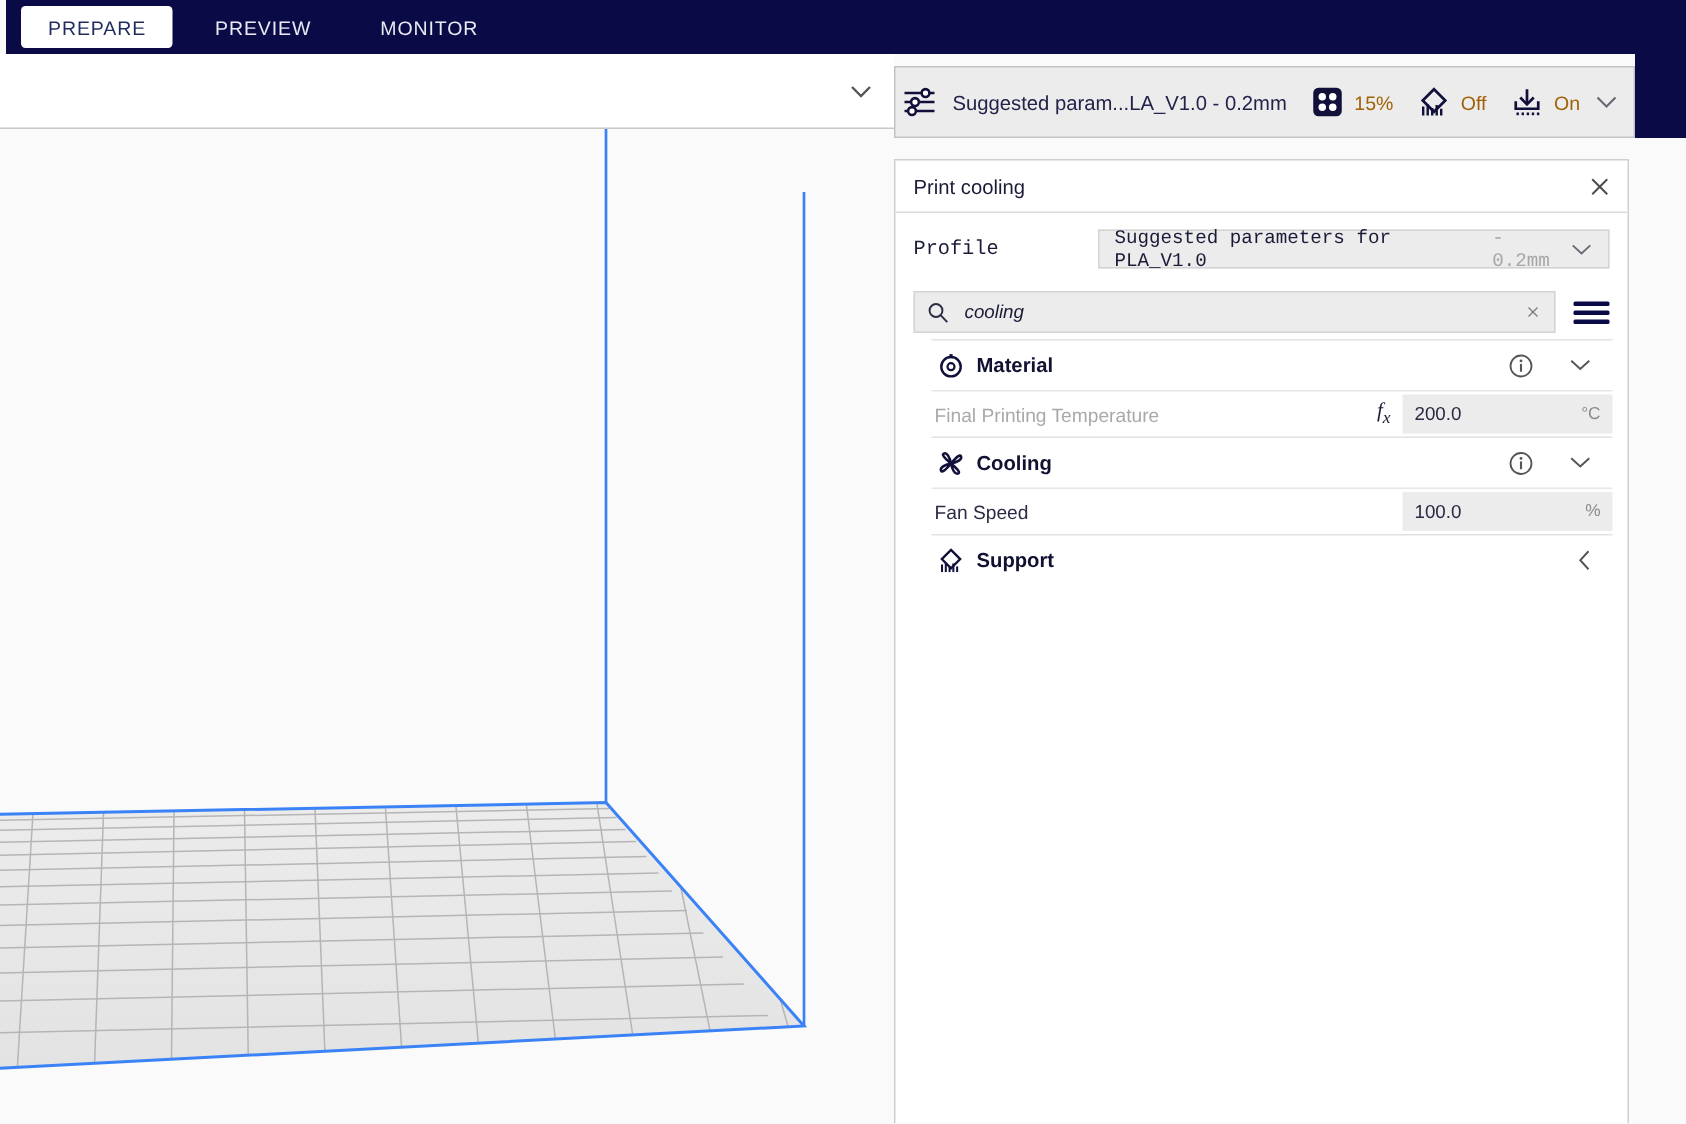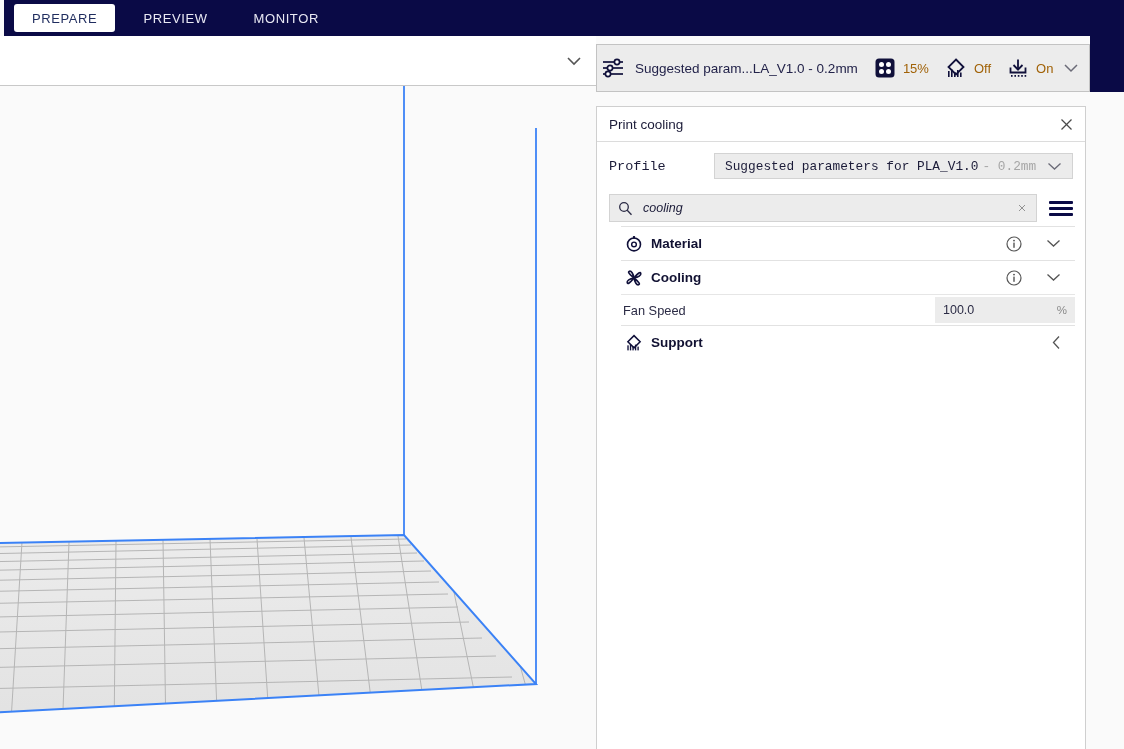--- a/index.html
+++ b/index.html
@@ -84,21 +84,21 @@
     display: flex; align-items: center; padding: 0 12px;
   }
   .panel-title { font-size: 13.5px; color: #1b1b38; }
   .panel-close { margin-left: auto; font-size: 15px; color: #4a4a4a;
                  cursor: pointer; line-height: 1; }
 
   .profile-row { display: flex; align-items: center; height: 48px; padding: 0 12px; font-family: Liberation Mono, monospace; }
   .profile-label { font-size: 13.5px; color: #1b1b38; width: 105px; }
   .profile-select {
     flex: 1; height: 26px; background: #ececec; border: 1px solid #d3d3d3;
-    display: flex; align-items: center; padding: 0 10px; cursor: pointer;
+    display: flex; align-items: center; padding: 0 10px; cursor: pointer; margin-left: 18px;
   }
   .profile-main { font-size: 12.8px; color: #1b1b38; }
   .profile-sub { font-size: 12.8px; color: #a6a6a6; margin-left: 4px; }
   .profile-chev { margin-left: auto; }
 
   .search-row { display: flex; align-items: center; padding: 0 12px; height: 36px; }
   .search-box {
     flex: 1; height: 28px; background: #ececec; border: 1px solid #d3d3d3;
     display: flex; align-items: center; padding: 0 8px;
   }
@@ -356,20 +356,28 @@
           <circle cx="8" cy="8" r="7" fill="none" stroke="#555" stroke-width="1.2"></circle>
           <circle cx="8" cy="4.6" r="0.95" fill="#555"></circle>
           <rect x="7.3" y="6.6" width="1.4" height="5.2" fill="#555"></rect>
         </svg>
         <svg class="chev" width="15" height="9" viewBox="0 0 15 9">
           <polyline points="1.5,1.5 7.5,7 13.5,1.5" fill="none" stroke="#555" stroke-width="1.3"></polyline>
         </svg>
       </div>
     </div>
 
+    <div class="set-row">
+      <span class="set-label dim">Final Printing Temperature</span>
+      <span class="fx-icon">f<sub>x</sub></span>
+      <div class="set-field">
+        <span class="set-value">200.0</span>
+        <span class="set-unit">°C</span>
+      </div>
+    </div>
 
     <div class="cat-row">
       <svg class="cat-icon" viewBox="0 0 20 20">
         <g stroke="#10103a" stroke-width="1.9" fill="none" stroke-linecap="round">
           <path d="M10 10 C 4 5, 3 3, 5 2.5 C 7 2, 9 5, 10 10"></path>
           <path d="M10 10 C 16 15, 17 17, 15 17.5 C 13 18, 11 15, 10 10"></path>
           <path d="M10 10 C 15 4, 17 3, 17.5 5 C 18 7, 15 9, 10 10"></path>
           <path d="M10 10 C 5 16, 3 17, 2.5 15 C 2 13, 5 11, 10 10"></path>
         </g>
         <circle cx="10" cy="10" r="1.3" fill="#10103a"></circle>

